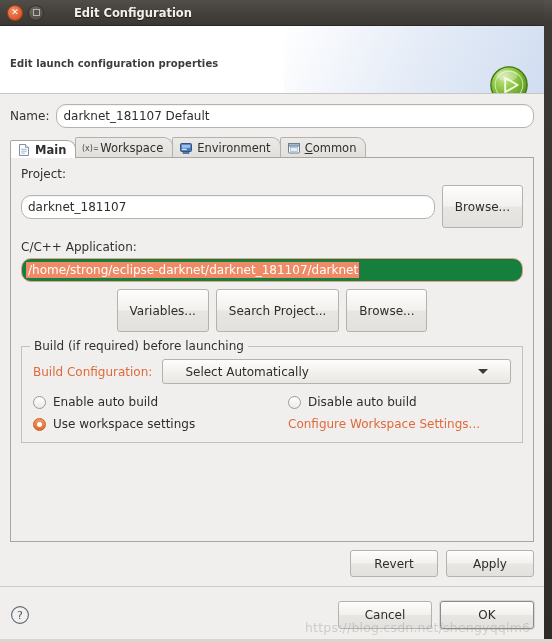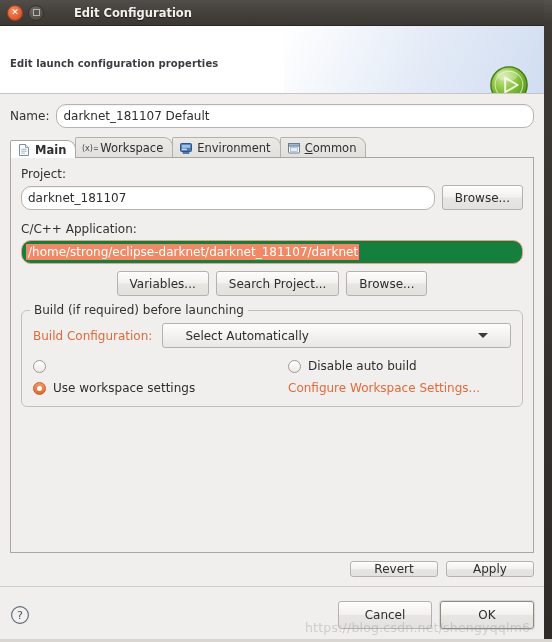--- a/index.html
+++ b/index.html
@@ -155,21 +155,21 @@
     padding: 9px 10px 10px 10px;
     display: flex; flex-direction: column;
     min-height: 0;
     position: relative;
     z-index: 1;
     margin-top: -1px;
   }
   .sec-label { font-size: 12px; color: #31312f; margin-bottom: 4px; }
   .field-row { display: flex; align-items: center; gap: 7px; }
   .btn {
-    height: 25px;
+    height: 43px;
     min-width: 74px;
     padding: 0 12px;
     font-size: 12px;
     color: #2d2d2d;
     background: linear-gradient(to bottom, #fdfdfc 0%, #f3f1ee 48%, #e8e6e2 52%, #e3e1dd 100%);
     border: 1px solid #b5b2ad;
     border-radius: 3px;
     display: flex; align-items: center; justify-content: center;
     white-space: nowrap;
     box-shadow: 0 1px 0 rgba(255,255,255,.7) inset;
@@ -186,21 +186,21 @@
     background: #f08a66;
     color: #ffffff;
     font-size: 12px;
     padding: 1px 1px 1px 2px;
     border-right: 1px solid #5a5a5a;
   }
 
   
   .groupbox {
     border: 1px solid #c4c1bc;
-    border-radius: 6px;
+    border-radius: 0;
     margin-top: 14px;
     padding: 12px 11px 11px 11px;
     position: relative;
   }
   .group-title {
     position: absolute;
     top: -8px; left: 8px;
     background: #f0efed;
     padding: 0 4px;
     font-size: 12px;
@@ -250,21 +250,21 @@
   }
   .linklike { font-size: 12px; color: #e06a3c; }
 
   #spacer { flex: 1 1 auto; }
 
   
   #revert-row {
     display: flex; justify-content: flex-end; gap: 8px;
     margin: 0 2px 9px 2px;
   }
-  #revert-row .btn { min-width: 88px; height: 16px; }
+  #revert-row .btn { min-width: 88px; height: 27px; }
 
   
   #footer {
     flex: 0 0 56px;
     border-top: 1px solid #cfccc8;
     display: flex; align-items: center;
     padding: 0 10px;
     position: relative;
     background: #f0efed;
   }
@@ -400,20 +400,21 @@
           <div id="cfg-label">Build Configuration:</div>
           <div class="combo">
             <span>Select Automatically</span>
             <span class="caret"></span>
           </div>
         </div>
 
         <div class="radio-grid">
           <div class="radio-item">
             <span class="radio"></span>
+            <span>Enable auto build</span>
           </div>
           <div class="radio-item">
             <span class="radio"></span>
             <span>Disable auto build</span>
           </div>
           <div class="radio-item">
             <span class="radio checked">
                 <i></i>
               </span>
             <span>Use workspace settings</span>

